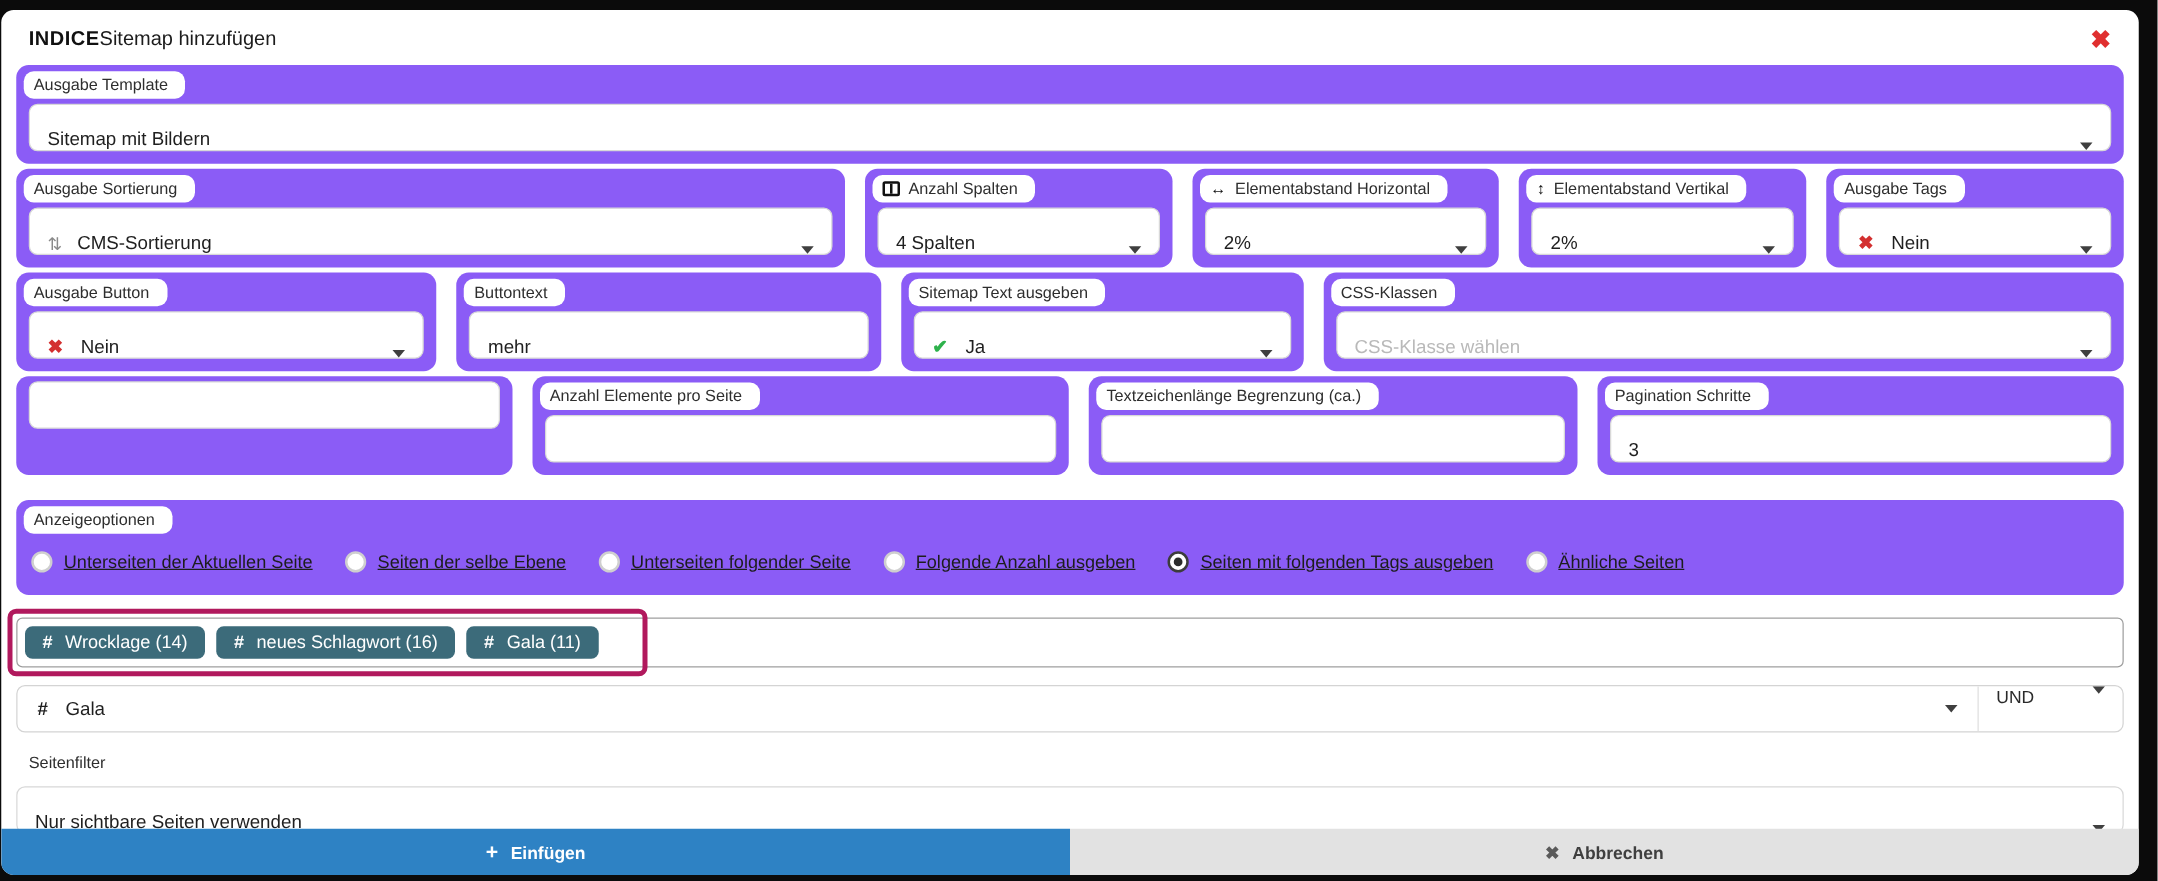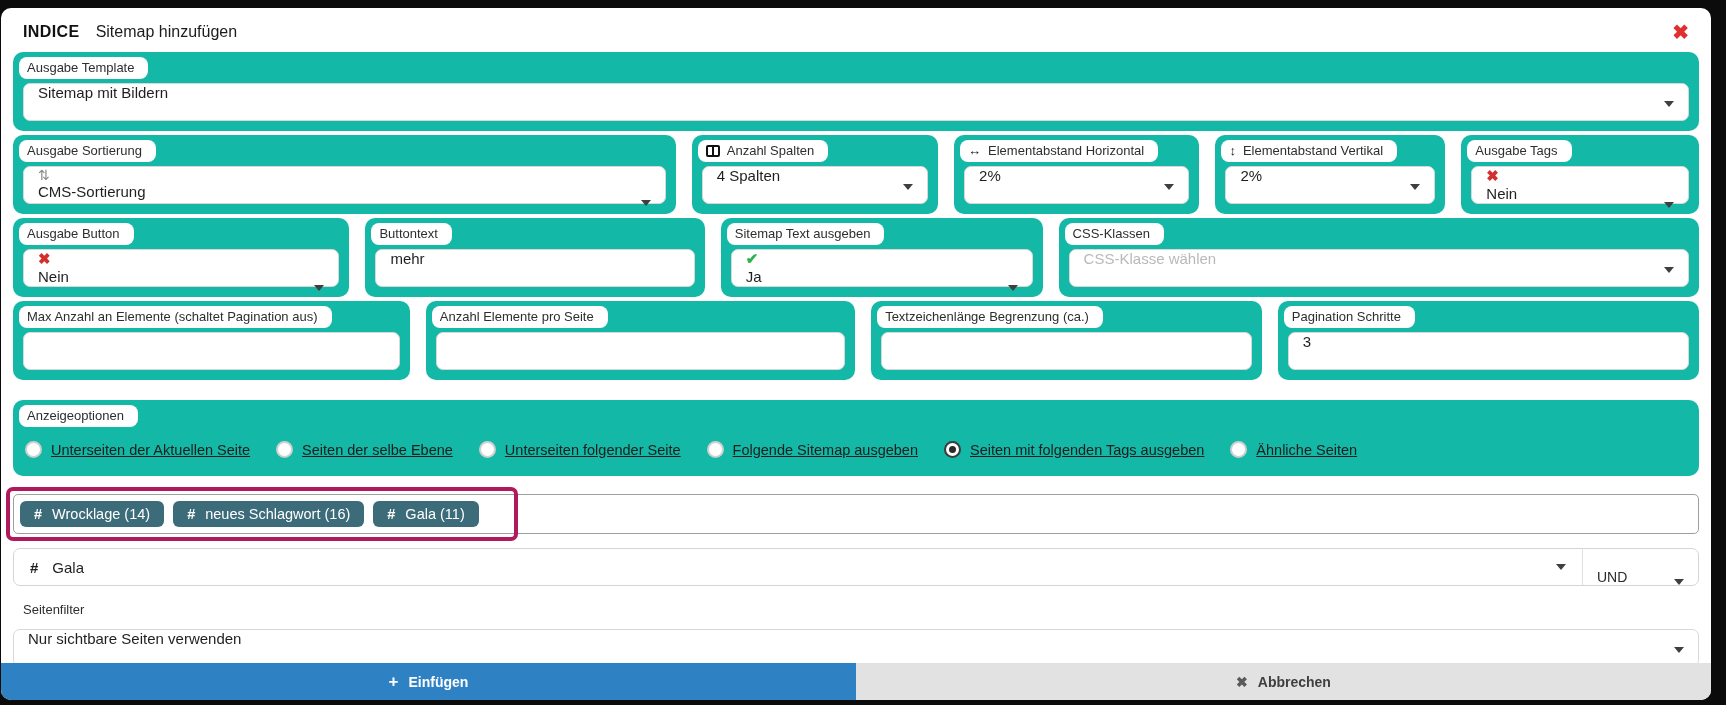--- a/index.html
+++ b/index.html
@@ -10,35 +10,35 @@
     position:relative;
     overflow:hidden;
   }
   .modal {
     position:absolute; left:1px; top:8px; width:1710px; height:692px;
     background:#fff; border-radius:10px; overflow:hidden;
   }
   
   .modal-header { display:flex; align-items:center; padding:14px 22px 6px 22px; }
   .brand { font-weight:800; font-size:16px; letter-spacing:.4px; color:#111; }
-  .title { margin-left:16px; font-size:16px; color:#1c1c1c; }
+  .title { font-size:16px; color:#1c1c1c; }
   .close-btn { margin-left:auto; color:#e02f2f; font-size:20px; font-weight:700; cursor:pointer; line-height:1; }
   
   .content { padding:0 12px; position:relative; }
   .row { display:flex; gap:16px; margin-top:4px; }
-  .group { background:#14b8a6; border-radius:10px; padding:4px 10px 10px 4px; flex-basis:0; min-width:0; }
+  .group { background:#8b5cf6; border-radius:10px; padding:4px 10px 10px 4px; flex-basis:0; min-width:0; }
   .group-label {
     display:inline-flex; align-items:center; gap:7px;
     background:#fff; border-radius:8px; padding:3px 14px 4px 8px;
     font-size:13px; color:#2e2e2e; margin:1px 0 4px 2px; white-space:nowrap;
   }
   .control {
     background:#fff; border:1px solid #d8d8d8; border-radius:7px;
-    height:38px; display:flex; align-items:flex-start; padding:0 14px;
-    font-size:15px; color:#1f1f1f; margin-left:6px; position:relative;flex-direction:column;
+    height:38px; display:flex; align-items:flex-end; padding:0 14px;
+    font-size:15px; color:#1f1f1f; margin-left:6px; position:relative;
   }
   .control input {
     border:none; outline:none; width:100%; font-size:15px; color:#1f1f1f;
     font-family:"Liberation Sans", sans-serif; background:transparent;
   }
   .caret {
     width:0; height:0; border-left:5px solid transparent; border-right:5px solid transparent;
     border-top:6px solid #3f3f3f; margin-left:auto; flex:none;
   }
   .ic-red { color:#d32f2f; font-weight:700; margin-right:14px; }
@@ -70,21 +70,21 @@
   }
   .tag-pill .hash { font-weight:700; }
   .annotation {
     position:absolute; left:-7px; top:-7px; width:512px; height:54px;
     border:4px solid #b1195d; border-radius:7px; pointer-events:none;
   }
   
   .tagfilter-row { display:flex; margin-top:14px; border:1px solid #d4d4d4; border-radius:7px; height:38px; overflow:hidden; background:#fff; }
   .tagfilter-main { flex:1; display:flex; align-items:center; padding:0 16px; font-size:15px; color:#1f1f1f; }
   .tagfilter-main .hash { font-weight:700; margin-right:14px; }
-  .tagfilter-op { width:116px; border-left:1px solid #e0e0e0; display:flex; align-items:flex-end; padding:0 14px; font-size:14px; color:#2a2a2a; }
+  .tagfilter-op { width:116px; border-left:1px solid #e0e0e0; display:flex; align-items:flex-start; padding:0 14px; font-size:14px; color:#2a2a2a; }
   
   .seitenfilter { margin-top:12px; }
   .sf-row { display:flex; gap:28px; margin-top:4px; }
   .sf-row .control { flex:1; margin-left:0; }
   
   .footer { position:absolute; left:0; right:0; bottom:0; height:37px; display:flex; }
   .btn { flex:1; display:flex; align-items:center; justify-content:center; gap:10px; font-size:14px; font-weight:700; cursor:pointer; }
   .btn-primary { background:#2e82c4; color:#fff; }
   .btn-secondary { background:#e2e2e2; color:#3f3f3f; }
   .btn-primary .plus { font-size:17px; font-weight:800; }
@@ -189,21 +189,20 @@
         <div class="group-label">CSS-Klassen</div>
         <div class="control">
           <span class="placeholder">CSS-Klasse wählen</span>
           <span class="caret"></span>
         </div>
       </div>
     </div>
 
     <div class="row">
       <div class="group" style="flex-grow:376">
-        <div class="group-label">Max Anzahl an Elemente (schaltet Pagination aus)</div>
         <div class="control">
           <input type="text" value="" style="">
         </div>
       </div>
       <div class="group" style="flex-grow:408">
         <div class="group-label">Anzahl Elemente pro Seite</div>
         <div class="control">
           <input type="text" value="" style="">
         </div>
       </div>
@@ -232,21 +231,21 @@
           <div class="radio-item">
             <span class="radio-circle"></span>
             <span>Seiten der selbe Ebene</span>
           </div>
           <div class="radio-item">
             <span class="radio-circle"></span>
             <span>Unterseiten folgender Seite</span>
           </div>
           <div class="radio-item">
             <span class="radio-circle"></span>
-            <span>Folgende Sitemap ausgeben</span>
+            <span>Folgende Anzahl ausgeben</span>
           </div>
           <div class="radio-item selected">
             <span class="radio-circle"></span>
             <span>Seiten mit folgenden Tags ausgeben</span>
           </div>
           <div class="radio-item">
             <span class="radio-circle"></span>
             <span>Ähnliche Seiten</span>
           </div>
         </div>

